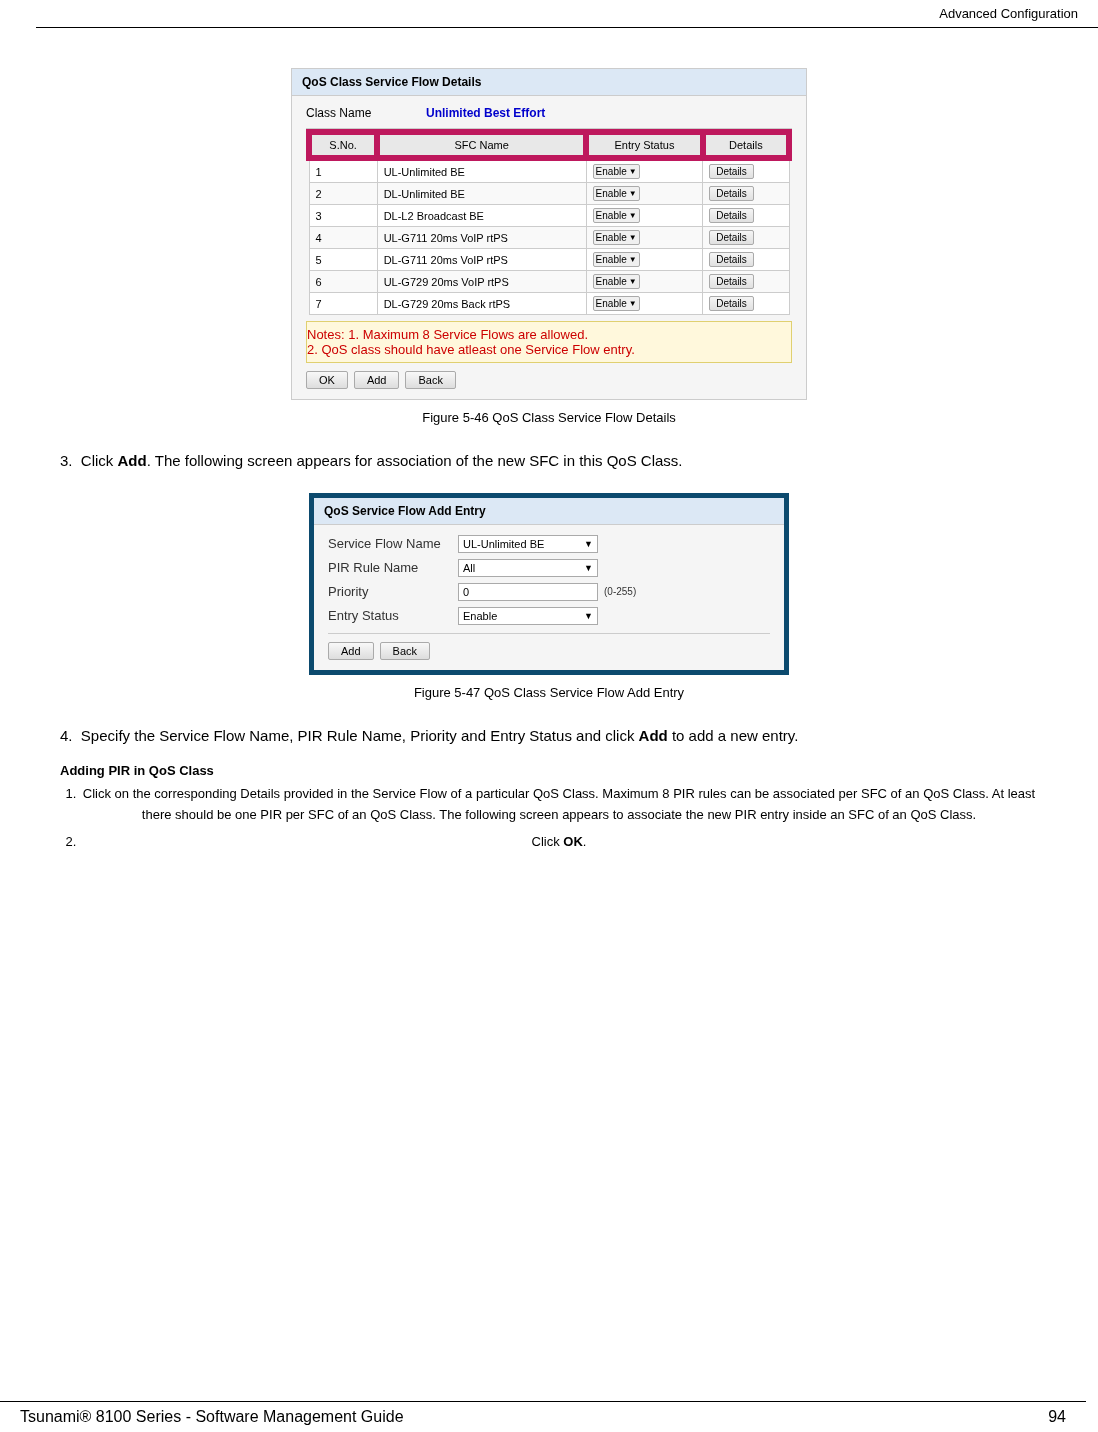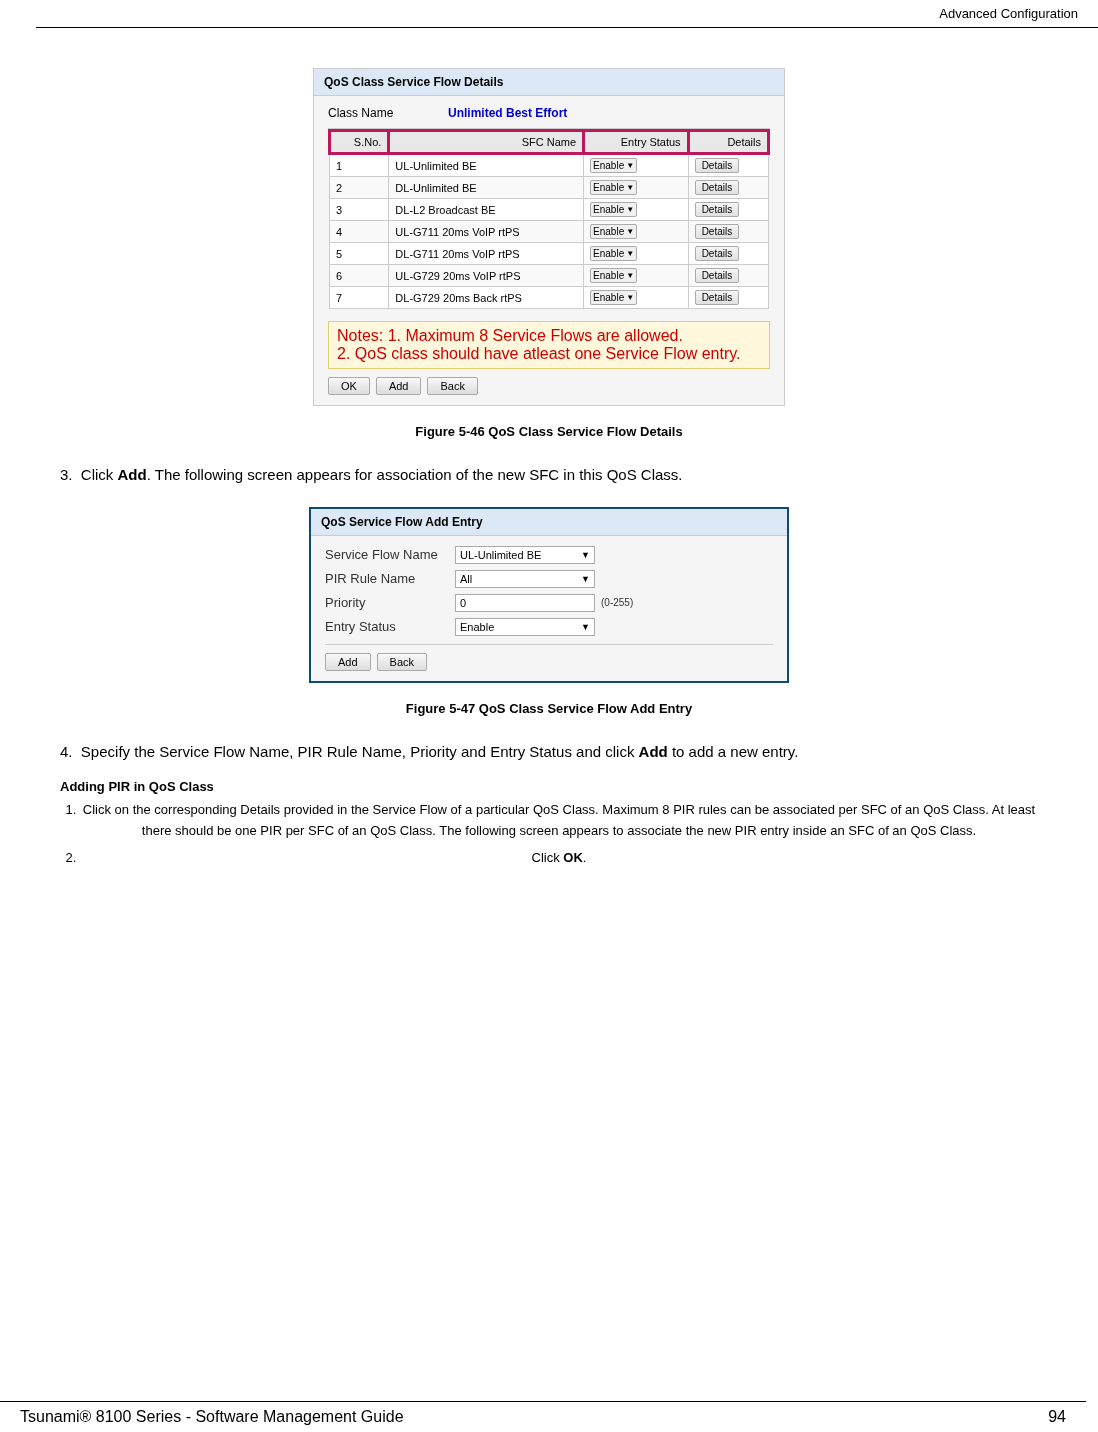--- a/index.html
+++ b/index.html
@@ -46,21 +46,21 @@
       display: flex;
       flex-direction: column;
       align-items: center;
       margin: 20px 0 25px 0;
     }
 
     
     .ui-panel {
       border: 1px solid #ccc;
       background: #f5f5f5;
-      width: 472px;
+      width: 516px;
       padding: 0;
     }
 
     .ui-panel-title {
       background: #dce8f5;
       border-bottom: 1px solid #ccc;
       padding: 6px 10px;
       font-size: 12px;
       font-weight: bold;
       color: #000;
@@ -88,23 +88,23 @@
     }
 
     
     .flow-table {
       width: 100%;
       border-collapse: collapse;
       font-size: 11px;
     }
     .flow-table th {
       background: #e8e8e8;
-      border: 3px solid #be185d;
+      border: 6px solid #be185d;
       padding: 4px 6px;
-      text-align: right;
+      text-align: center;
       font-weight: normal;
       font-size: 11px;
     }
     .flow-table td {
       border: 1px solid #ccc;
       padding: 3px 6px;
       background: #fff;
       font-size: 11px;
     }
     .flow-table tr:nth-child(even) td {
@@ -136,24 +136,24 @@
       font-size: 10px;
       padding: 1px 6px;
       border-radius: 2px;
       cursor: pointer;
     }
 
     
     .notes-area {
       background: #fff8dc;
       border: 1px solid #e0d070;
-      padding: 5px 8px;
-      margin-top: 12px;
+      padding: 5px 0;
+      margin-top: 6px;
       margin-bottom: 8px;
-      font-size: 16px;
+      font-size: 13px;
       color: #cc0000;
     }
 
     
     .panel-buttons {
       display: flex;
       gap: 6px;
       margin-top: 4px;
     }
     .panel-btn {
@@ -161,22 +161,22 @@
       background: linear-gradient(to bottom, #f8f8f8, #ddd);
       font-size: 11px;
       padding: 2px 12px;
       border-radius: 2px;
       cursor: pointer;
     }
 
     
     .figure-caption {
       font-size: 13px;
-      font-weight: bold;
-      margin-top: 18px;
+      font-weight: normal;
+      margin-top: 10px;
       text-align: center;
     }
 
     
     .body-text {
       font-size: 15px;
       margin: 10px 0 16px 0;
       line-height: 1.5;
     }
     .body-text b {
@@ -196,21 +196,21 @@
       font-size: 13px;
       line-height: 1.6;
       text-align: center;
     }
     .body-list li {
       margin-bottom: 6px;
     }
 
     
     .add-entry-panel {
-      border: 2px solid #0c4a6e;
+      border: 5px solid #0c4a6e;
       background: #f5f5f5;
       width: 480px;
       padding: 0;
     }
 
     .form-row {
       display: flex;
       align-items: center;
       margin-bottom: 6px;
     }

